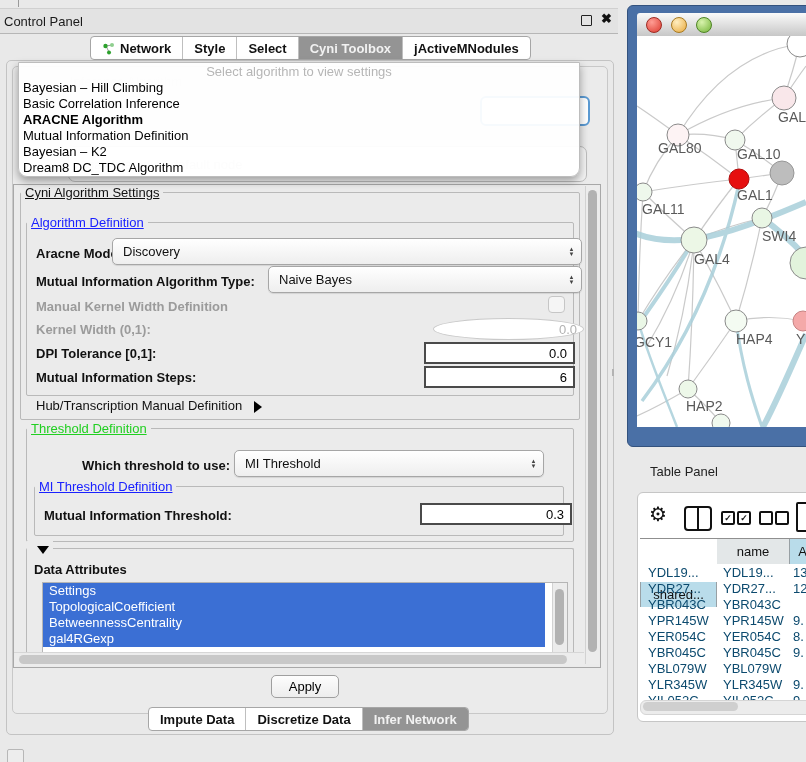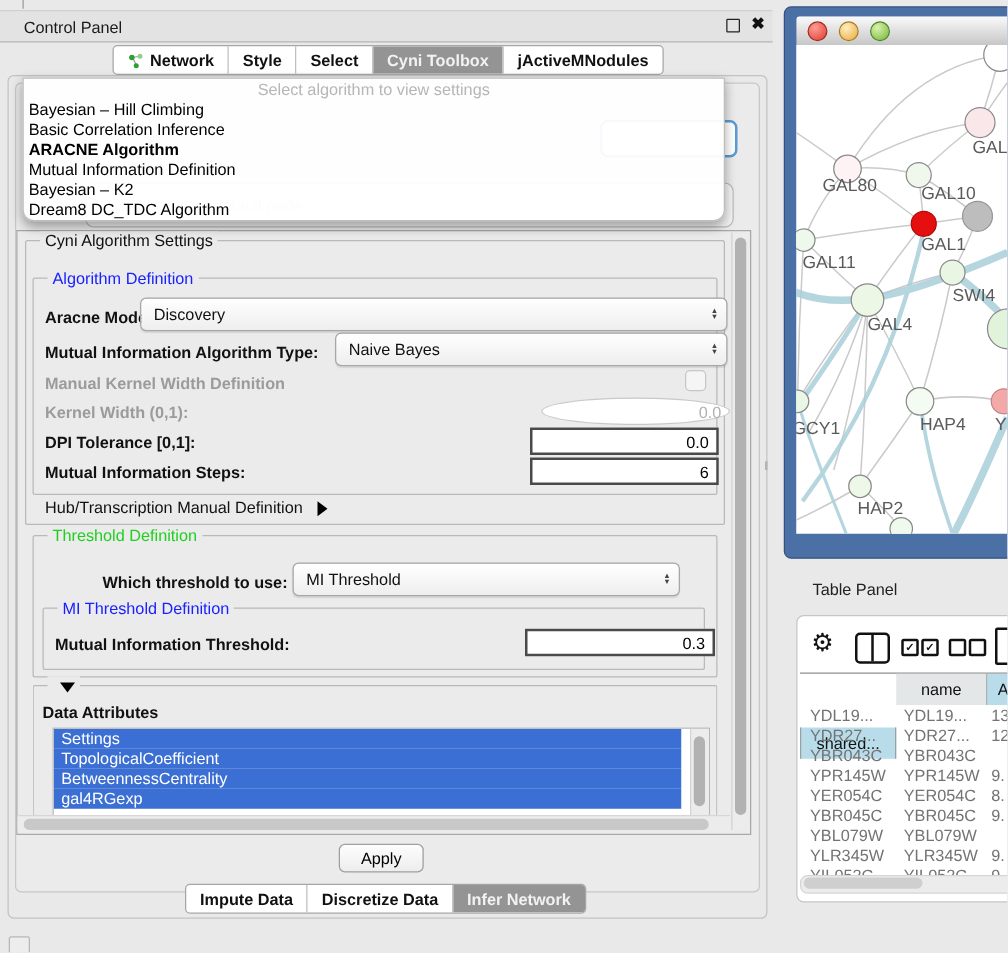--- a/index.html
+++ b/index.html
@@ -2,21 +2,21 @@
 <html><head>
 <meta charset="utf-8">
 <style>
   html,body{margin:0;padding:0;background:#e9e9e9;}
   #root{position:relative;width:806px;height:762px;overflow:hidden;
         font-family:"Liberation Sans",sans-serif;font-size:13px;color:#111;background:#e9e9e9;}
   .abs{position:absolute;}
   
   .cp-titlebar{left:0;top:8px;width:618px;height:24px;background:#e3e3e3;
      border-top:1px solid #d0d0d0;border-bottom:1px solid #b6b6b6;display:flex;align-items:center;}
-  .cp-title{margin-left:19px;color:#1a1a1a;}
+  .cp-title{margin-left:4px;color:#1a1a1a;}
   .float-icon{position:absolute;right:26px;top:6px;width:9px;height:9px;border:1.5px solid #222;border-radius:1px;}
   .close-icon{position:absolute;right:6px;top:2px;font-weight:bold;font-size:13px;color:#111;}
   .tick{left:18px;top:0;width:1px;height:7px;background:#9a9a9a;}
   .seg{display:flex;background:#fff;border:1px solid #a6a6a6;border-radius:4px;overflow:hidden;height:22px;}
   .seg .tab{display:flex;align-items:center;padding:0 11px;font-weight:bold;color:#111;border-left:1px solid #bfbfbf;white-space:nowrap;}
   .seg .tab:first-child{border-left:none;}
   .seg .tab.sel{background:#949494;color:#f2f2f2;}
   .outer-panel{left:6px;top:60px;width:606px;height:673px;border:1px solid #c3c3c3;border-radius:5px;background:#e9e9e9;}
   .inner-panel{left:12px;top:66px;width:594px;height:646px;border:1px solid #c8c8c8;border-radius:5px;background:#ebebeb;}
   
@@ -26,21 +26,21 @@
   .pop-item{height:16px;line-height:16px;padding-left:4px;color:#000;}
   .pop-item.bold{font-weight:bold;}
   .ghost-label{left:70px;top:74px;color:rgba(0,0,0,0.13);z-index:1;}
   .ghost-combo{left:68px;top:146px;width:517px;height:34px;border:1px solid #bcbcbc;border-radius:7px;
      background:#f3f3f3;z-index:1;display:flex;align-items:center;}
   .ghost-combo span{margin-left:18px;color:#c9c9c9;}
   .ghost-blue-combo{left:480px;top:96px;width:106px;height:26px;border:2px solid #5b9ad2;border-radius:6px;background:#fff;z-index:1;}
   
   .scroll-area{left:13px;top:184px;width:586px;height:482px;border:1px solid #a8a8a8;background:#ebebeb;}
   .group{position:absolute;border:1px solid #b9b9b9;border-radius:2px;}
-  .legend{position:absolute;top:-8px;left:11px;background:#ebebeb;padding:0 4px;white-space:nowrap;}
+  .legend{position:absolute;top:-8px;left:0;background:#ebebeb;padding:0 4px;white-space:nowrap;text-decoration:underline;}
   .flabel{position:absolute;font-weight:bold;color:#111;white-space:nowrap;}
   .flabel.dis{color:#9b9b9b;}
   .combo{position:absolute;background:linear-gradient(#ffffff,#eeeeee);border:1px solid #a6a6a6;border-radius:5px;
      display:flex;align-items:center;padding-left:10px;box-shadow:0 1px 1px rgba(0,0,0,0.10);}
   .stepper{position:absolute;right:1px;top:1px;bottom:1px;width:17px;display:flex;flex-direction:column;
      align-items:center;justify-content:center;color:#444;font-size:6px;line-height:5px;}
   .ninput{position:absolute;background:#fff;display:flex;align-items:center;justify-content:flex-end;padding-right:6px;}
   .ninput.dark{border:2px solid #4a4a4a;color:#000;}
   .ninput.light{border:1px solid #c9c9c9;color:#b2b2b2;}
   .checkbox{position:absolute;width:15px;height:15px;border:1px solid #c6c6c6;border-radius:4px;background:#f5f5f5;}
@@ -73,21 +73,21 @@
   .tp-panel{left:637px;top:492px;width:180px;height:228px;background:#fff;border:1px solid #c6c6c6;border-radius:6px;}
   .gear{left:649px;top:502px;font-size:20px;color:#111;}
   .colsplit{left:684px;top:506px;width:24px;height:21px;border:2px solid #111;border-radius:4px;}
   .colsplit::after{content:"";position:absolute;left:50%;top:0;bottom:0;width:2px;background:#111;transform:translateX(-1px);}
   .cb{position:absolute;width:10px;height:10px;border:2px solid #111;border-radius:2px;font-size:9px;line-height:10px;
       text-align:center;color:#111;font-weight:bold;}
   .docicon{left:796px;top:502px;width:16px;height:26px;border:2px solid #111;border-radius:2px;background:#fff;}
   .th-line{left:640px;top:538px;width:170px;height:1px;background:#8f8f8f;}
   .th{position:absolute;top:539px;height:25px;display:flex;align-items:center;justify-content:center;
       border-right:1px solid #98a0a4;border-left:1px solid #98a0a4;box-sizing:border-box;}
-  .trow-cell{position:absolute;height:16px;line-height:16px;color:#737373;white-space:nowrap;overflow:hidden;}
+  .trow-cell{position:absolute;height:16px;line-height:16px;color:#0c4a6e;white-space:nowrap;overflow:hidden;}
   
   svg text{font-family:"Liberation Sans",sans-serif;font-size:14px;fill:#5a5a5a;}
 </style>
 </head>
 <body>
 
 <div id="root">
 
   <div class="abs tick"></div>
 

